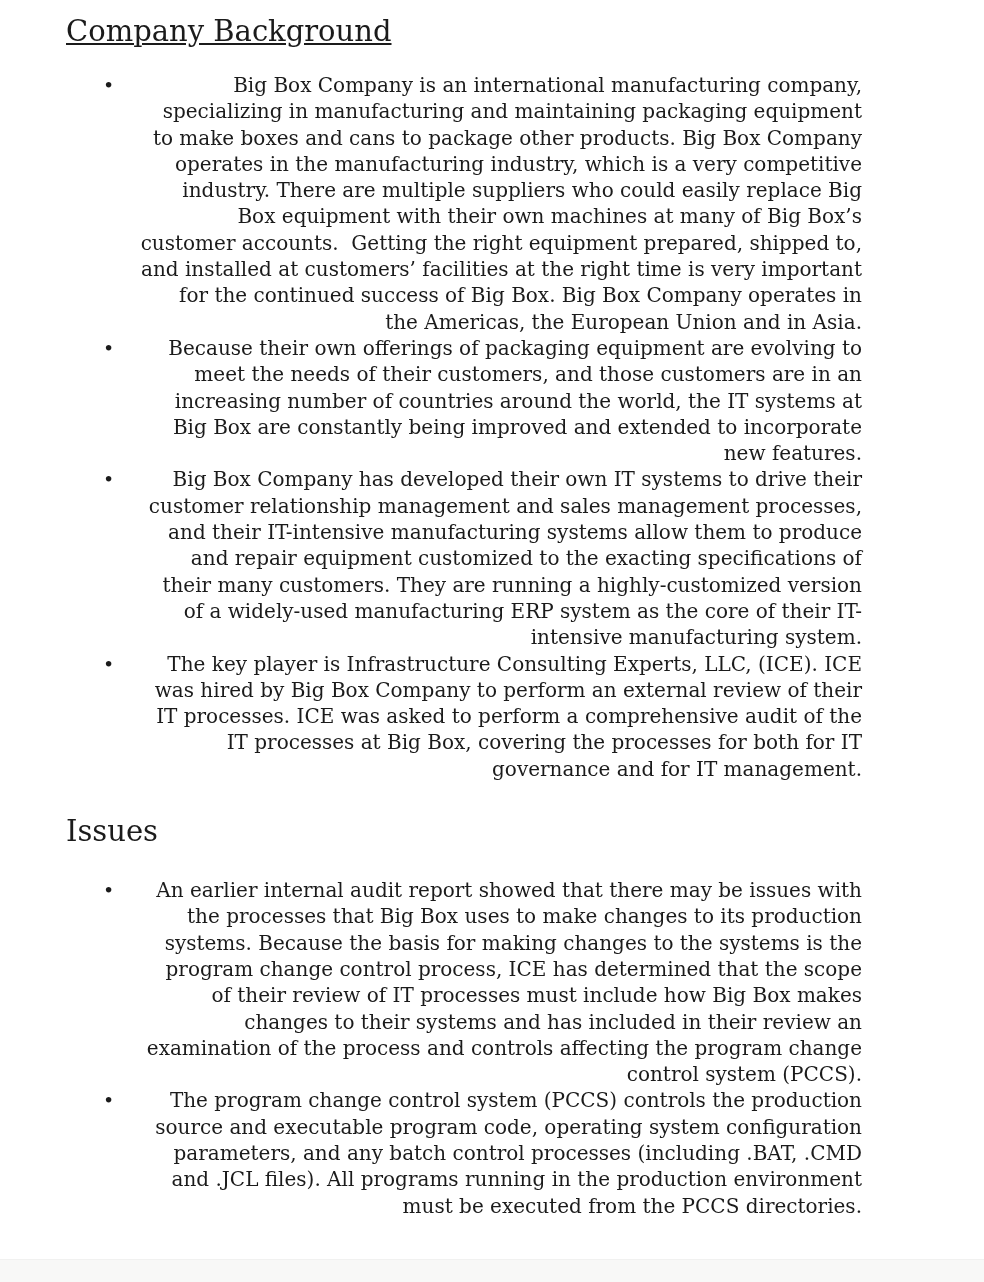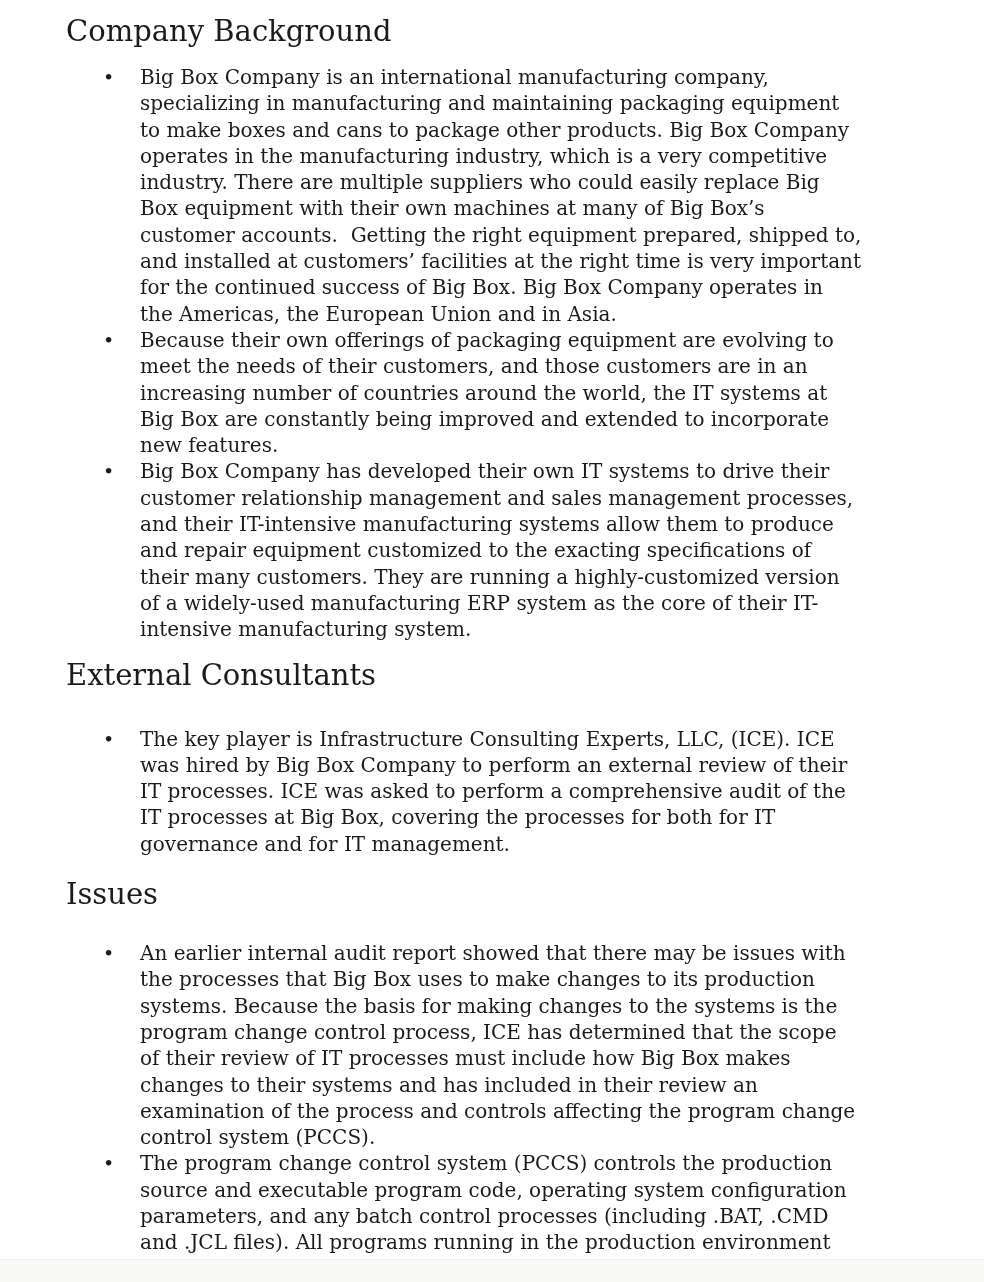--- a/index.html
+++ b/index.html
@@ -22,28 +22,29 @@
     background: #ffffff;
   }
   .doc-heading {
     font-size: 29px;
     font-weight: normal;
     line-height: 38px;
     margin: 0 58px 0 66px;
     color: #1b1b1b;
     letter-spacing: 0;
   }
-  #h-company { margin-top: 12px; margin-bottom: 14px; }
+  #h-company { margin-top: 12px; margin-bottom: 22px; text-decoration: underline; }
   #h-consultants { margin-top: 13px; margin-bottom: 32px; }
-  #h-issues { margin-top: 18px; margin-bottom: 27px; }
+  #h-issues { margin-top: 30px; margin-bottom: 27px; }
   ul.bullets {
     list-style: none;
     margin: 0 0 0 66px;
     padding: 0;
     width: 796px;
+    text-align: right;
   }
   ul.bullets li {
     position: relative;
     padding-left: 74px;
     font-size: 20px;
     line-height: 26.3px;
     white-space: pre-wrap;
     color: #1b1b1b;
   }
   ul.bullets li::before {
@@ -71,21 +72,20 @@
   <section>
     <h1 id="h-company" class="doc-heading">Company Background</h1>
     <ul class="bullets">
       <li>Big Box Company is an international manufacturing company, specializing in manufacturing and maintaining packaging equipment to make boxes and cans to package other products. Big Box Company operates in the manufacturing industry, which is a very competitive industry. There are multiple suppliers who could easily replace Big Box equipment with their own machines at many of Big Box’s customer accounts.  Getting the right equipment prepared, shipped to, and installed at customers’ facilities at the right time is very important for the continued success of Big Box. Big Box Company operates in the Americas, the European Union and in Asia.</li>
       <li>Because their own offerings of packaging equipment are evolving to meet the needs of their customers, and those customers are in an increasing number of countries around the world, the IT systems at Big Box are constantly being improved and extended to incorporate new features.</li>
       <li>Big Box Company has developed their own IT systems to drive their customer relationship management and sales management processes, and their IT-intensive manufacturing systems allow them to produce and repair equipment customized to the exacting specifications of their many customers. They are running a highly-customized version of a widely-used manufacturing ERP system as the core of their IT-intensive manufacturing system.</li>
     </ul>
   </section>
 
   <section>
-    <h1 id="h-consultants" class="doc-heading">External Consultants</h1>
     <ul class="bullets">
       <li>The key player is Infrastructure Consulting Experts, LLC, (ICE). ICE was hired by Big Box Company to perform an external review of their IT processes. ICE was asked to perform a comprehensive audit of the IT processes at Big Box, covering the processes for both for IT governance and for IT management.</li>
     </ul>
   </section>
 
   <section>
     <h1 id="h-issues" class="doc-heading">Issues</h1>
     <ul class="bullets">
       <li>An earlier internal audit report showed that there may be issues with the processes that Big Box uses to make changes to its production systems. Because the basis for making changes to the systems is the program change control process, ICE has determined that the scope of their review of IT processes must include how Big Box makes changes to their systems and has included in their review an examination of the process and controls affecting the program change control system (PCCS).</li>
       <li>The program change control system (PCCS) controls the production source and executable program code, operating system configuration parameters, and any batch control processes (including .BAT, .CMD and .JCL files). All programs running in the production environment must be executed from the PCCS directories.</li>

